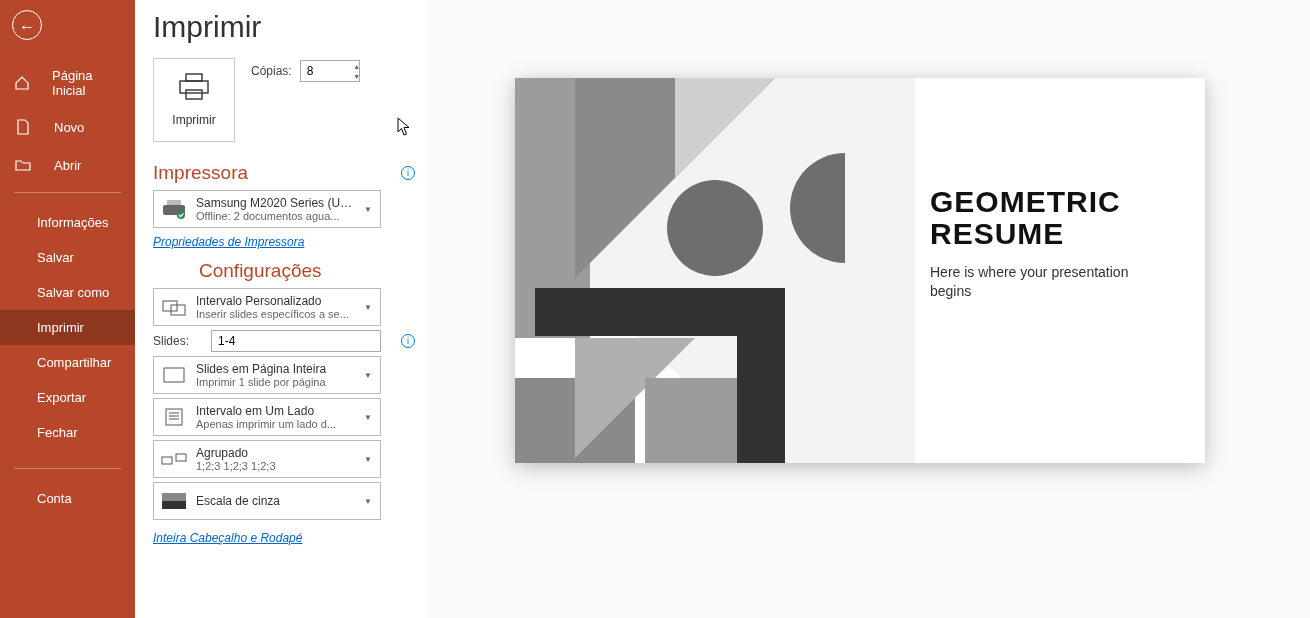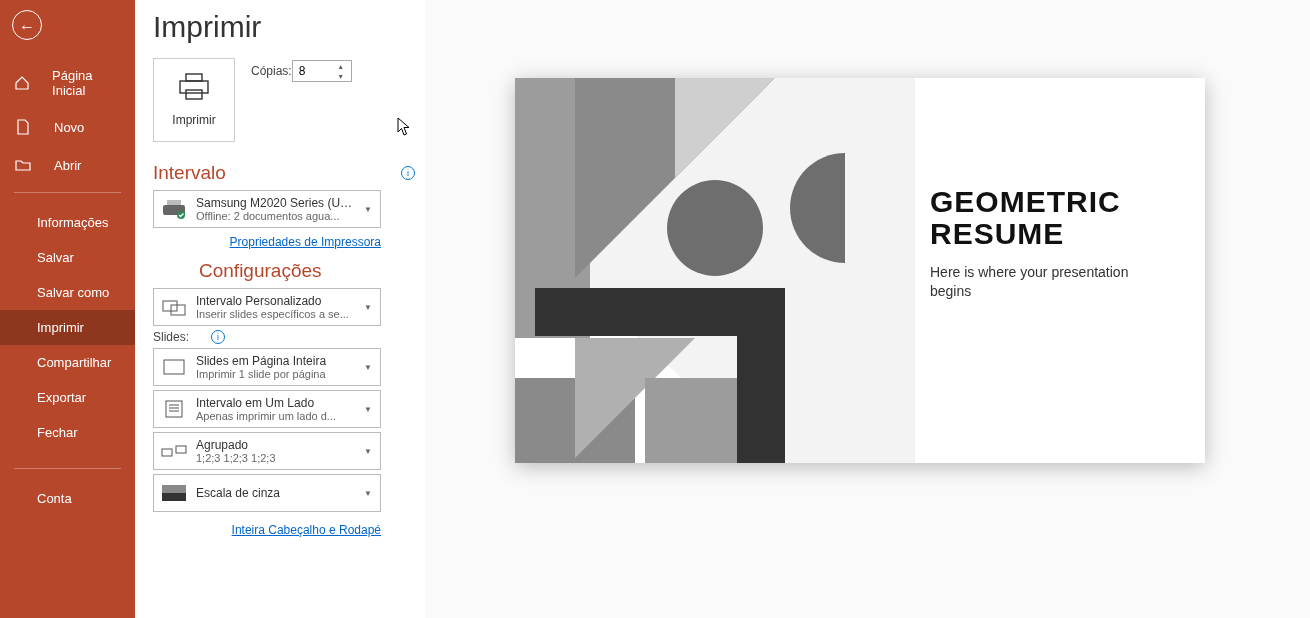--- a/index.html
+++ b/index.html
@@ -11,36 +11,36 @@
 .nav-item .nicon { width: 18px; height: 18px; display: inline-flex; align-items: center; justify-content: center; }
 .nav-divider { border-top: 1px solid rgba(255,255,255,0.3); margin: 8px 14px; }
 .nav-spacer-top { margin-top: 18px; }
 .sub-items { margin-top: 4px; }
 .sub-items .nav-item { padding: 10px 14px 10px 37px; }
 
 .settings-panel { width: 290px; padding: 0 10px 0 18px; background: #fff; height: 618px; overflow: hidden; }
 .page-title { font-size: 30px; font-weight: 300; color: #333; margin-top: 10px; margin-bottom: 14px; }
 .print-row { display: flex; align-items: flex-start; gap: 16px; }
 .print-btn { width: 82px; height: 84px; border: 1px solid #ccc; display: flex; flex-direction: column; align-items: center; justify-content: center; gap: 8px; cursor: pointer; background: #fff; }
-.copies-wrap { display: flex; align-items: center; margin-top: 2px; font-size: 12px; color: #444; }
+.copies-wrap { display: flex; align-items: center; gap: 8px; margin-top: 2px; font-size: 12px; color: #444; }
 .copies-input { width: 60px; height: 22px; border: 1px solid #aaa; font-size: 12px; padding: 0 6px; }
 .spin { display: flex; flex-direction: column; margin-left: -18px; }
 .spin span { width: 14px; height: 10px; font-size: 7px; color: #666; display: flex; align-items: center; justify-content: center; cursor: pointer; }
 
 .section-title { color: #b7472a; font-size: 19px; font-weight: 400; margin-top: 20px; margin-bottom: 6px; display: flex; justify-content: space-between; align-items: center; }
 .info-icon { width: 14px; height: 14px; border: 1px solid #0078d4; border-radius: 50%; color: #0078d4; font-size: 9px; display: flex; align-items: center; justify-content: center; }
 
 .dropdown { width: 228px; border: 1px solid #bbb; background: #fff; display: flex; align-items: center; padding: 4px 6px; gap: 8px; margin-bottom: 4px; position: relative; cursor: pointer; }
 .dropdown .dd-icon { width: 28px; height: 28px; display: flex; align-items: center; justify-content: center; flex-shrink: 0; }
 .dropdown .dd-text { flex: 1; overflow: hidden; }
 .dropdown .dd-text .t1 { font-size: 12px; color: #333; white-space: nowrap; overflow: hidden; text-overflow: ellipsis; }
 .dropdown .dd-text .t2 { font-size: 11px; color: #666; white-space: nowrap; overflow: hidden; text-overflow: ellipsis; }
 .dropdown .dd-caret { font-size: 8px; color: #666; padding: 0 2px; }
 
-.link-row { text-align: right; width: 228px; margin-bottom: 6px; }
+.link-row { width: 228px; margin-bottom: 6px; font-style: italic; }
 .link-row a { color: #0066cc; font-size: 12px; text-decoration: underline; cursor: pointer; }
 
 .slides-row { display: flex; align-items: center; gap: 20px; margin-bottom: 4px; }
 .slides-row label { font-size: 12px; color: #444; width: 38px; }
 .slides-input { flex: 1; height: 22px; border: 1px solid #aaa; font-size: 12px; padding: 0 6px; }
 .slides-info { width: 14px; height: 14px; border: 1px solid #0078d4; border-radius: 50%; color: #0078d4; font-size: 9px; display: flex; align-items: center; justify-content: center; }
 
 .preview-area { flex: 1; height: 618px; background: #fafafa; display: flex; align-items: flex-start; justify-content: flex-start; padding: 78px 0 0 90px; position: relative; }
 .slide-preview { width: 690px; height: 385px; background: #fff; box-shadow: 0 4px 20px rgba(0,0,0,0.25); position: relative; overflow: hidden; padding-left: 40px; }
 .shapes { position: absolute; left: 0; top: 0; width: 400px; height: 385px; }
@@ -140,21 +140,21 @@
       <span>Cópias:</span>
       <input class="copies-input" value="8" style="">
       <div class="spin">
         <span>▲</span>
         <span>▼</span>
       </div>
     </div>
   </div>
 
   <div class="section-title">
-    <span>Intervalo</span>
+    <span>Impressora</span>
     <span class="info-icon">i</span>
   </div>
 
   <div class="dropdown">
     <span class="dd-icon">
       <svg width="26" height="20" viewBox="0 0 26 20">
         <rect x="2" y="6" width="22" height="10" fill="#666" rx="2"></rect>
         <rect x="6" y="1" width="14" height="5" fill="#bbb"></rect>
         <circle cx="20" cy="16" r="4" fill="#2e8b57"></circle>
         <path d="M18 16 l1.5 1.5 l3 -3" stroke="#fff" stroke-width="1.3" fill="none"></path>
@@ -182,20 +182,21 @@
     </span>
     <span class="dd-text">
       <div class="t1">Intervalo Personalizado</div>
       <div class="t2">Inserir slides específicos a se...</div>
     </span>
     <span class="dd-caret">▼</span>
   </div>
 
   <div class="slides-row">
     <label>Slides:</label>
+    <input class="slides-input" style="width: 170px;" value="1-4">
     <span class="slides-info">i</span>
   </div>
 
   <div class="dropdown">
     <span class="dd-icon">
       <svg width="24" height="18" viewBox="0 0 24 18">
           <rect x="2" y="2" width="20" height="14" fill="none" stroke="#555"></rect>
         </svg>
     </span>
     <span class="dd-text">

